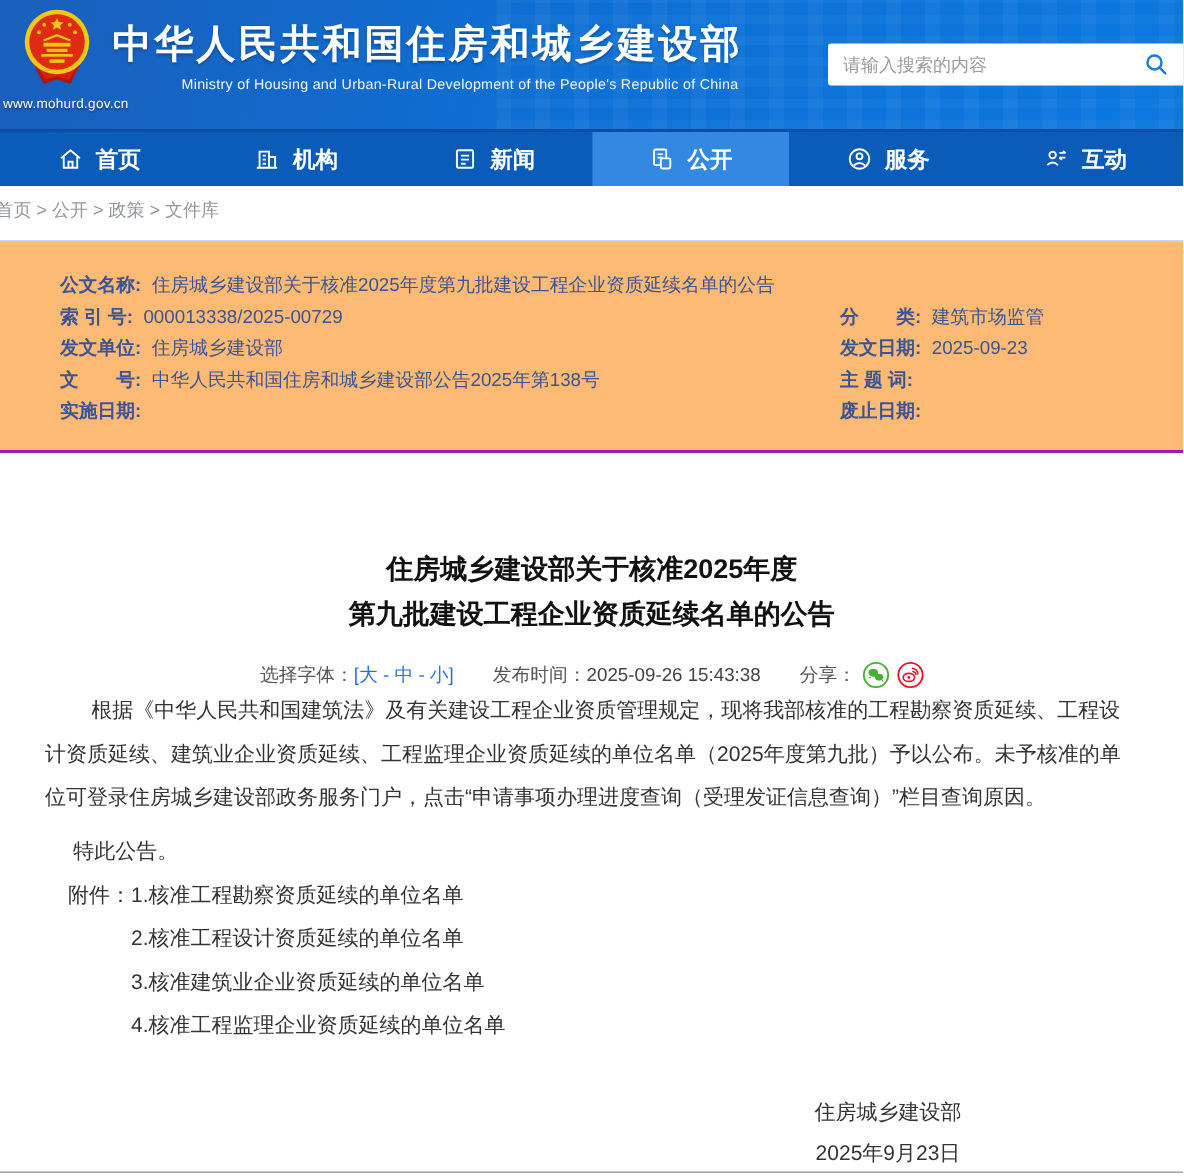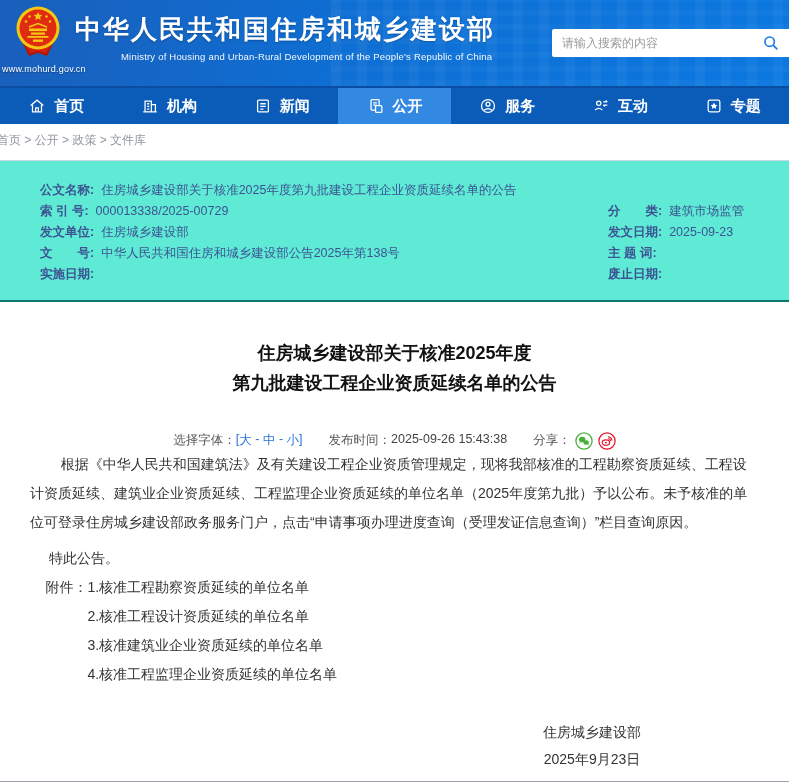--- a/index.html
+++ b/index.html
@@ -35,34 +35,34 @@
     color:#fff; font-size:15px; font-weight:bold; cursor:pointer; }
   .nav-item.active { background:#3389e2; }
   .nav-icon { width:18px; height:18px; display:block; }
 
   
   .breadcrumb { padding:8px 0 4px; margin-left:-3px; font-size:12px; color:#8f959e; }
   .crumb { cursor:pointer; }
   .crumb-sep { white-space:pre; }
 
   
-  .doc-panel { margin-top:7px; background:#5eead4; border-top:1px solid #ccd6e3;
-    border-bottom:2px solid #0f766e; padding:19px 10px 15px 40px; }
+  .doc-panel { margin-top:7px; background:#fdba74; border-top:1px solid #ccd6e3;
+    border-bottom:2px solid #a21caf; padding:19px 10px 15px 40px; }
   .meta-row { display:flex; line-height:21px; font-size:12.5px; color:#3d5493; }
   .meta-label { font-weight:bold; margin-right:7px; white-space:pre; flex-shrink:0; }
   .meta-value { white-space:nowrap; }
-  .meta-cols { display:flex;gap:48px; }
+  .meta-cols { display:flex; }
   .meta-col-left { width:520px; flex-shrink:0; }
   .meta-col-right { flex:1; }
 
   
   .article { padding:0 30px; }
-  .doc-title { margin-top:36px; text-align:center; font-size:18px; font-weight:bold;
+  .doc-title { margin-top:62px; text-align:center; font-size:18px; font-weight:bold;
     color:#111; line-height:30px; }
-  .toolbar { margin-top:34px; display:flex; justify-content:center; align-items:flex-start;
+  .toolbar { margin-top:17px; display:flex; justify-content:center; align-items:center;
     font-size:12.5px; color:#555; }
   .toolbar .gap { width:26px; }
   .font-link { color:#2a72d8; cursor:pointer; white-space:pre; }
   .font-bracket { color:#2a72d8; white-space:pre; }
   .font-sep { color:#2a72d8; white-space:pre; }
   .pub-time { color:#444; }
   .share-icons { display:flex; align-items:center; gap:5px; margin-left:4px; }
   .share-btn { width:18px; height:18px; cursor:pointer; background:none; border:none; padding:0; }
 
   .body-text { font-size:14px; color:#333; line-height:29px; }
@@ -156,27 +156,20 @@
       <span>服务</span>
     </div>
     <div class="nav-item">
       <svg class="nav-icon" viewBox="0 0 20 20" fill="none" stroke="#fff" stroke-width="1.4">
         <circle cx="7.5" cy="7" r="2.4"></circle>
           <path d="M3.5 14.5 Q7.5 10.8 11.5 14.5"></path>
         <path d="M12.5 5.5 H17 M17 5.5 l-1.8 -1.5"></path>
           <path d="M17 9 H12.5 M12.5 9 l1.8 1.5"></path>
       </svg>
       <span>互动</span>
-    </div>
-    <div class="nav-item">
-      <svg class="nav-icon" viewBox="0 0 20 20">
-        <rect x="3.5" y="3.5" width="13" height="13" rx="2" fill="none" stroke="#fff" stroke-width="1.4"></rect>
-        <path d="M10 6.2 l1.2 2.4 2.6 .3 -1.9 1.8 .5 2.6 -2.4 -1.3 -2.4 1.3 .5 -2.6 -1.9 -1.8 2.6 -.3 z" fill="#fff"></path>
-      </svg>
-      <span>专题</span>
     </div>
   </div>
 
   <div class="breadcrumb">
     <span class="crumb">首页</span><span class="crumb-sep"> &gt; </span><span class="crumb">公开</span><span class="crumb-sep"> &gt; </span><span class="crumb">政策</span><span class="crumb-sep"> &gt; </span><span class="crumb">文件库</span>
   </div>
 
   <div class="doc-panel">
     <div class="meta-row">
       <span class="meta-label">公文名称:</span>

